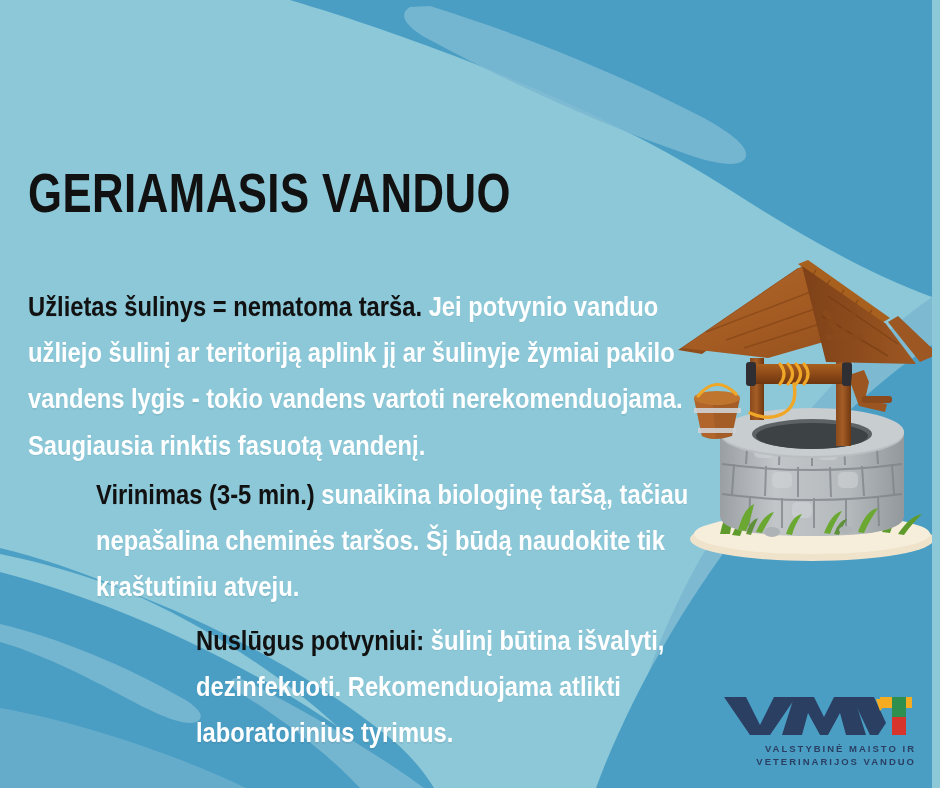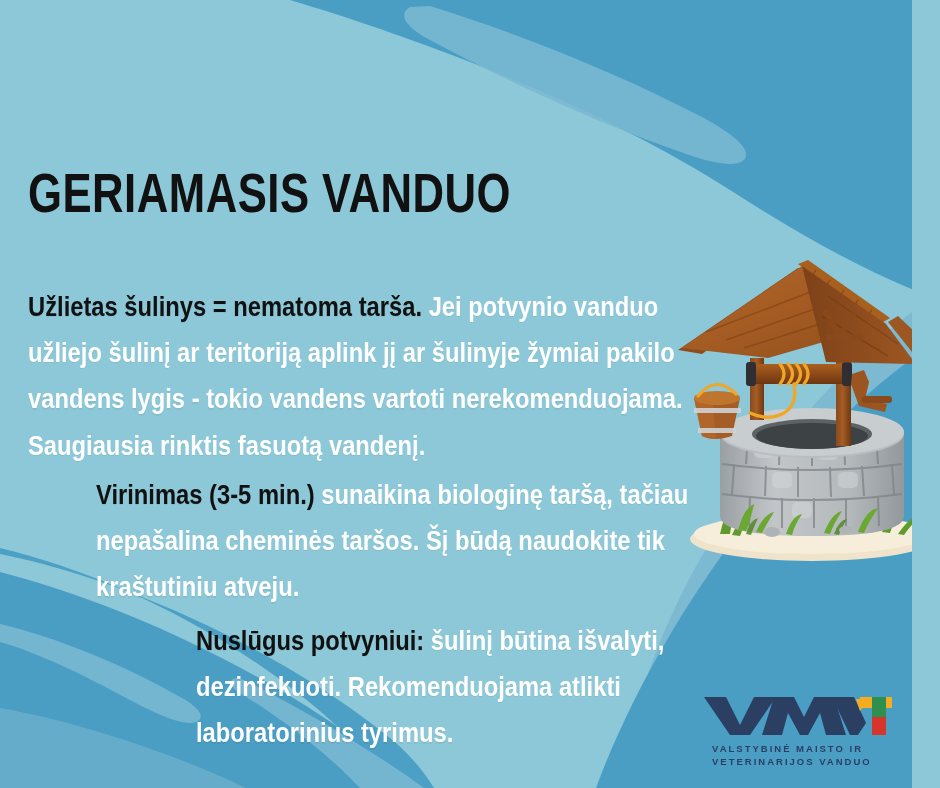--- a/index.html
+++ b/index.html
@@ -8,20 +8,21 @@
     width:940px;height:788px;
     background:#8cc8d8;
     font-family:"Liberation Sans", sans-serif;
     overflow:hidden;
   }
   #poster{
     position:relative;
     width:912px;height:788px;
     background:#8cc8d8;
     overflow:hidden;
+    padding-left:20px;
   }
   #bg-waves{
     position:absolute;left:0;top:0;
     width:940px;height:788px;
     z-index:0;
     pointer-events:none;
   }
 
   
   #title{
@@ -65,21 +66,21 @@
     width:268px;height:310px;
     z-index:4;
   }
 
   
   #logo{
     position:absolute;
     right:16px;bottom:20px;
     z-index:6;
     width:196px;
-    text-align:left;
+    text-align:right;
   }
   #logo-mark{ display:block; }
   #logo-text{
     margin-top:5px;
     color:#2b3f63;
     font-family:"Liberation Sans", sans-serif;
     font-size:9.5px;
     font-weight:bold;
     letter-spacing:2.0px;
     line-height:13px;

